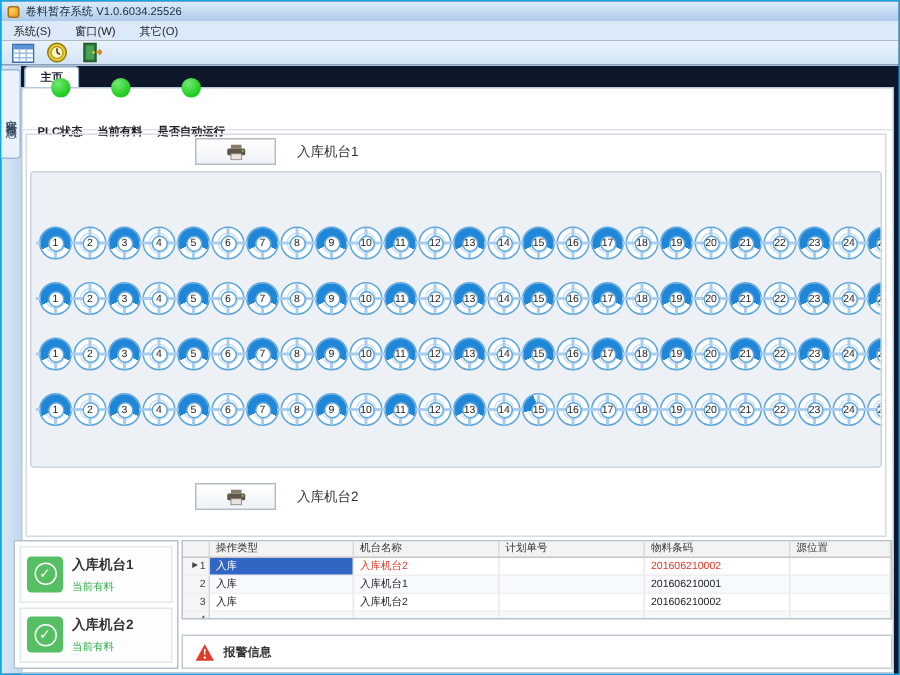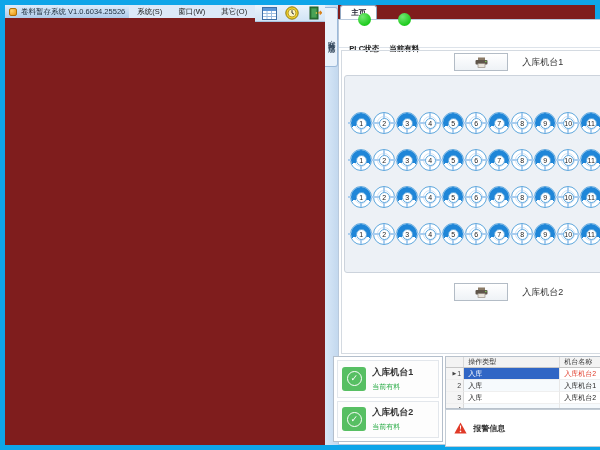--- a/index.html
+++ b/index.html
@@ -1,18 +1,18 @@
 <!DOCTYPE html>
 <html style="--wheel-blue: #1f86d8; --sel-blue: #3166c5; --alert-red: #e03a28;"><head>
 <meta charset="utf-8">
 <style>
   * { box-sizing: border-box; margin: 0; padding: 0; }
   html,body { width:600px; height:450px; overflow:hidden; }
   body { font-family: "Liberation Sans", "DejaVu Sans", sans-serif; }
-  .app { position:relative; width:600px; height:450px; background:#7f1d1d; border:5px solid #0ea5e9; display:flex; }
+  .app { position:relative; width:600px; height:450px; background:#0f172a; border:1px solid #0ea5e9; display:flex; flex-direction:column; }
 
   
   .titlebar { height:13px; background:linear-gradient(#dcecfc,#aecbe9); display:flex; align-items:center; padding:0 4px; gap:4px; flex:0 0 auto; }
   .app-icon { width:8px; height:8px; border-radius:2px; background:radial-gradient(circle at 30% 30%,#ffd36b,#e8920f); border:1px solid #b06f05; }
   .app-title { font-size:7.5px; color:#1c2b3a; }
 
   
   .menubar { height:13px; background:#dce9f8; display:flex; align-items:center; padding-left:0; flex:0 0 auto; }
   .menu-item { font-size:7.5px; color:#222; padding:0 8px; cursor:default; }
 
@@ -70,21 +70,21 @@
   .g-row { display:grid; grid-template-columns:18px 96px 97px 97px 97px 1fr; }
   .thead { height:11px; background:#f3f3f3; border-bottom:1px solid #c6c6c6; }
   .th { font-size:7px; color:#333; padding-left:4px; border-right:1px solid #d9d9d9; line-height:10px; white-space:nowrap; overflow:hidden; }
   .tr { height:12px; }
   .tr.alt { background:#f6fafd; }
   .td { font-size:7px; color:#222; padding-left:4px; border-right:1px solid #e8e8e8; border-bottom:1px solid #efefef; line-height:11px; white-space:nowrap; overflow:hidden; }
   .td.rowhdr { color:#444; display:flex; align-items:center; justify-content:flex-end; padding-right:2px; gap:1px; background:#f5f5f5; border-right:1px solid #d9d9d9; }
   .td.sel { background:var(--sel-blue); color:#fff; }
   .td.red { color:var(--alert-red); }
 
-  .alarm-bar { margin-top:auto; height:38px; background:#fff; border:1px solid #c3ccd5; display:flex; align-items:center; padding-left:8px; gap:6px; flex:0 0 auto; }
+  .alarm-bar { margin-top:auto; height:23px; background:#fff; border:1px solid #c3ccd5; display:flex; align-items:center; padding-left:8px; gap:6px; flex:0 0 auto; }
   .alarm-label { font-size:8px; font-weight:bold; color:#333; }
 </style>
 </head>
 <body>
 
 <div class="app">
 
   <div class="titlebar">
     <span class="app-icon"></span>
     <span class="app-title">卷料暂存系统 V1.0.6034.25526</span>
@@ -135,20 +135,24 @@
 
         <div class="status-row">
             <div class="status-ind">
               <span class="status-dot"></span>
               <span class="status-label">PLC状态</span>
             </div>
             <div class="status-ind">
               <span class="status-dot"></span>
               <span class="status-label">当前有料</span>
             </div>
+            <div class="status-ind">
+              <span class="status-dot"></span>
+              <span class="status-label">是否自动运行</span>
+            </div>
           </div>
 
         <div class="stations-panel">
           <div class="station-header">
             <button class="print-btn">
               <svg width="13" height="11" viewBox="0 0 13 11">
                 <rect x="3" y="0.5" width="7" height="2.5" fill="#8a7a66"></rect>
                 <rect x="0.5" y="3" width="12" height="4.5" rx="1" fill="#5f554a"></rect>
                 <circle cx="10.8" cy="4.5" r="0.7" fill="#7ddc5a"></circle>
                 <rect x="3" y="6.5" width="7" height="4" fill="#e9e4dc" stroke="#8a8175" stroke-width="0.6"></rect>

